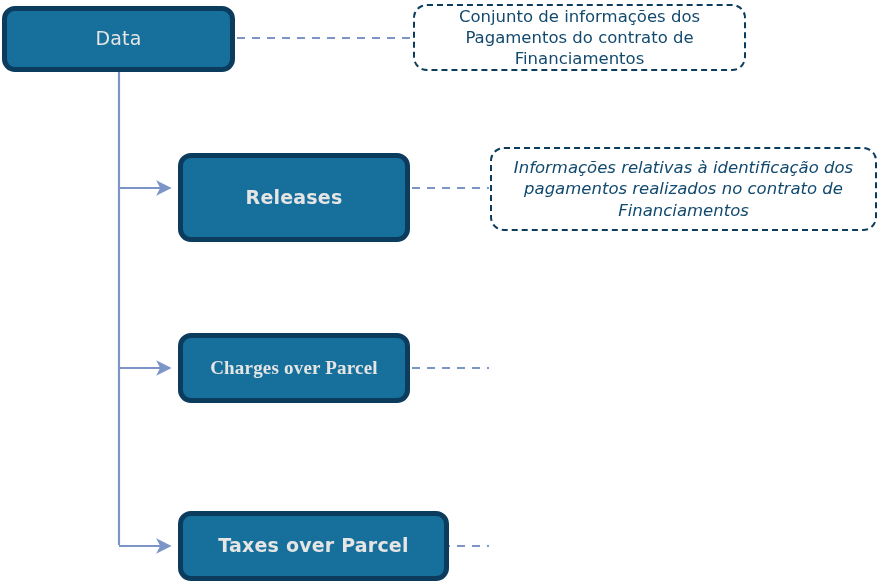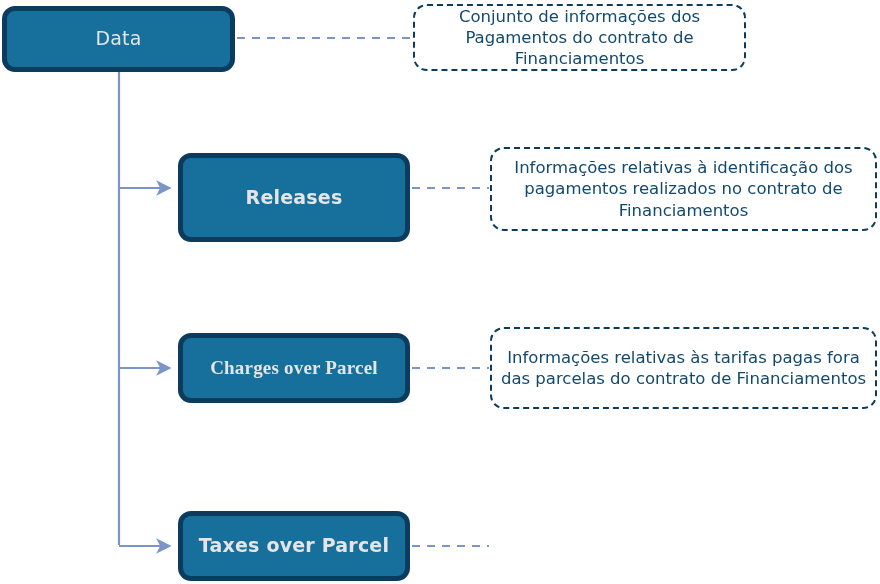--- a/index.html
+++ b/index.html
@@ -45,21 +45,21 @@
   }
   .node-label {
     display: block;
     padding: 0 10px;
     line-height: 1.15;
   }
 
   #node-data        { left: 2px;   top: 6px;   width: 233px; height: 66px;  }
   #node-releases    { left: 178px; top: 153px; width: 232px; height: 89px;  }
   #node-charges     { left: 178px; top: 333px; width: 232px; height: 70px;  }
-  #node-taxes       { left: 178px; top: 511px; width: 232px; height: 70px;  }
+  #node-taxes       { left: 178px; top: 511px; width: 271px; height: 70px;  }
 
   #node-data .node-label      { font-size: 19px; font-weight: normal; }
   #node-releases .node-label  { font-size: 19px; }
   #node-charges .node-label   { font-size: 19px; font-family: Liberation Serif, serif; }
   #node-taxes .node-label     { font-size: 19px; }
 
   
   .note {
     position: absolute;
     box-sizing: border-box;
@@ -74,21 +74,21 @@
     font-size: 16.5px;
     line-height: 1.28;
     z-index: 3;
   }
   .note-text {
     display: block;
     padding: 0 8px;
   }
 
   #note-data    { left: 413px; top: 4px;   width: 333px; height: 67px; }
-  #note-rel     { left: 490px; top: 147px; width: 387px; height: 84px; }
+  #note-rel     { left: 490px; top: 147px; width: 387px; height: 84px; font-style: italic; }
   #note-chg     { left: 490px; top: 327px; width: 387px; height: 82px; }
   #note-tax     { left: 490px; top: 505px; width: 387px; height: 79px; }
 </style>
 </head>
 <body>
 
 <div id="canvas">
 
   <svg id="connectors" viewBox="0 0 880 584" xmlns="http://www.w3.org/2000/svg">
     <defs>
@@ -131,18 +131,15 @@
   </div>
 
   <div class="note" id="note-data">
     <span class="note-text">Conjunto de informações dos Pagamentos do contrato de Financiamentos</span>
   </div>
 
   <div class="note" id="note-rel">
     <span class="note-text">Informações relativas à identificação dos pagamentos realizados no contrato de Financiamentos</span>
   </div>
 
-  <div class="note" id="note-chg">
-    <span class="note-text">Informações relativas às tarifas pagas fora das parcelas do contrato de Financiamentos</span>
-  </div>
 
 
 </div>
 
 </body></html>

